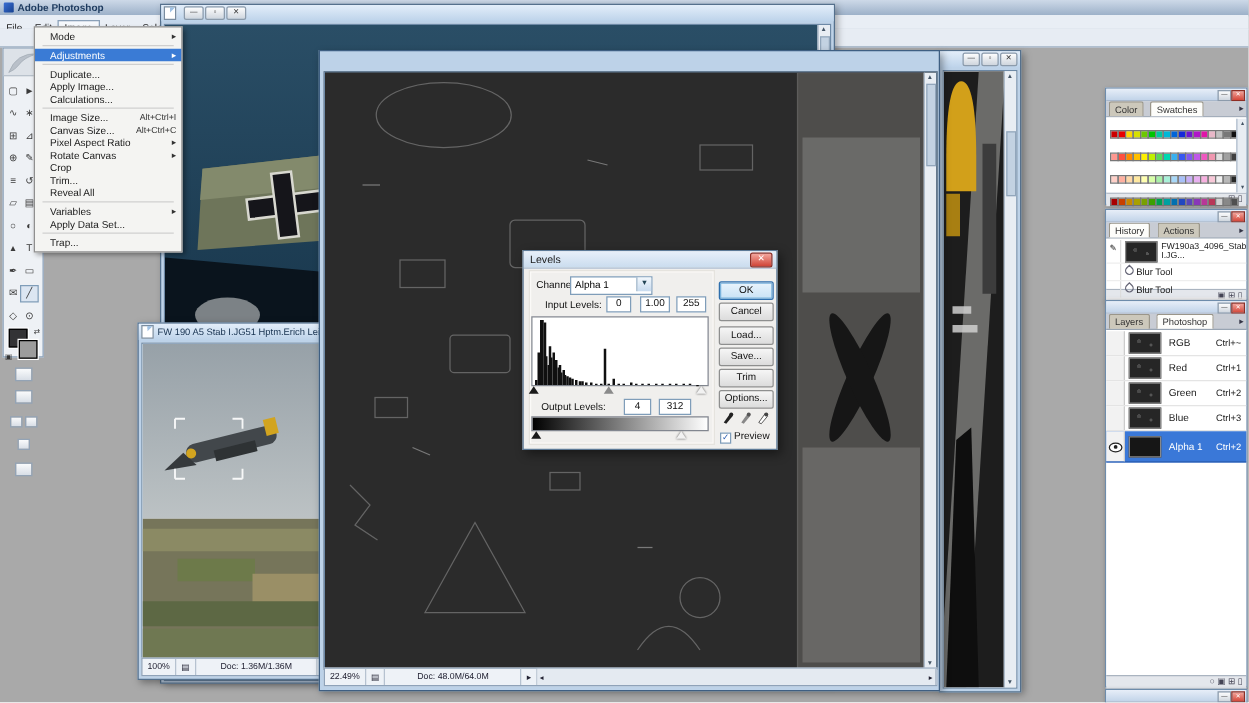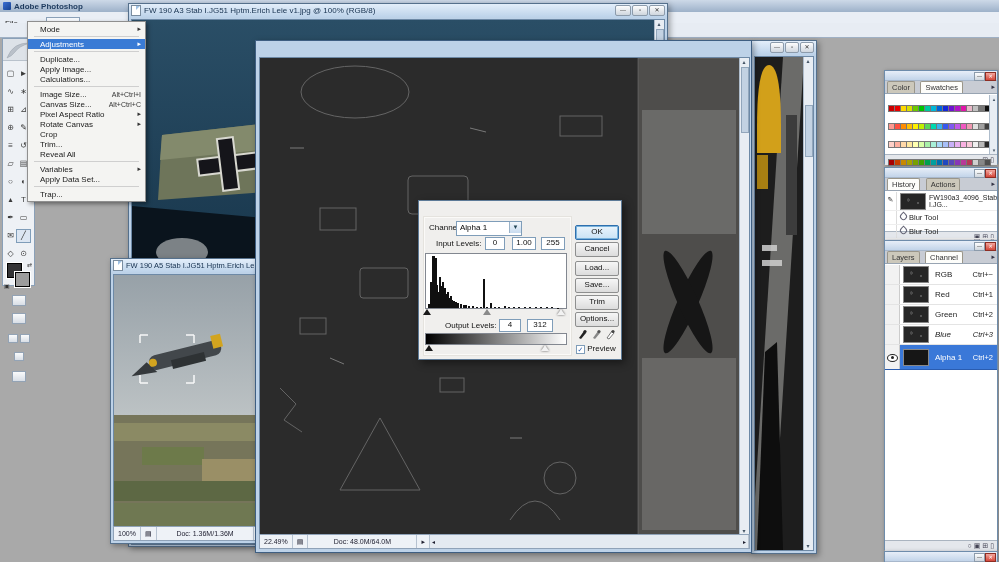--- a/index.html
+++ b/index.html
@@ -154,21 +154,20 @@
       <span class="tinybtn"></span><span class="tinybtn"></span><span class="tinybtn"></span>
     </div>
     <div class="btnrow">
       <span class="tinybtn wide"></span>
     </div>
   </div>
 
   <div class="win" style="left:128px;top:3px;width:538px;height:542px;z-index:10;">
     <div class="wtitle">
       <span class="dicon"></span>
-      <span class="ttext">FW 190 A3 Stab I.JG51 Hptm.Erich Leie v1.jpg @ 100% (RGB/8)</span>
       <span class="wbtns">
         <span class="wbtn">—</span>
         <span class="wbtn">▫</span>
         <span class="wbtn">✕</span>
       </span>
     </div>
     <div class="wcontent" style="left:2px;top:15px;width:532px;height:524px;">
       <svg width="532" height="524">
         <defs>
             <linearGradient id="sea" x1="0" y1="0" x2="0" y2="1">
@@ -315,20 +314,24 @@
       <span class="cell" style="width:100px;justify-content:center;">Doc: 48.0M/64.0M</span>
       <span class="cell">▸</span>
       <span class="cell" style="flex:1;position:relative;background:#e4eaf1;">
         <span style="position:absolute;left:2px;font-size:6px;">◂</span>
         <span style="position:absolute;right:2px;font-size:6px;">▸</span>
       </span>
     </div>
   </div>
 
   <div id="levels">
+    <div class="dtitle">
+      <span>Levels</span>
+      <span id="lv-close">✕</span>
+    </div>
     <div id="lv-frame"></div>
     <span class="lv-label" style="left:10px;top:22px;">Channel:</span>
     <div id="lv-dd">
       <span class="val">Alpha 1</span>
       <span class="arr">▼</span>
     </div>
     <span class="lv-label" style="left:17px;top:38px;">Input Levels:</span>
     <div class="lv-box" style="left:66px;top:36px;width:18px;height:11px;">0</div>
     <div class="lv-box" style="left:93px;top:36px;width:22px;height:11px;">1.00</div>
     <div class="lv-box" style="left:122px;top:36px;width:22px;height:11px;">255</div>
@@ -373,21 +376,21 @@
         <div class="bar" style="left: 103.36px; height: 0.52px;"></div>
         <div class="bar" style="left: 108.8px; height: 0.624px;"></div>
         <div class="bar" style="left: 114.24px; height: 0.52px;"></div>
         <div class="bar" style="left: 119.68px; height: 0.52px;"></div>
         <div class="bar" style="left: 125.12px; height: 0.52px;"></div>
         <div class="bar" style="left: 130.56px; height: 0.416px;"></div>
       </div>
     <span class="tri black" style="left:4px;top:108px;"></span>
     <span class="tri gray" style="left:64px;top:108px;"></span>
     <span class="tri white" style="left:138px;top:108px;"></span>
-    <span class="lv-label" style="left:26px;top:120px;">Output Levels:</span>
+    <span class="lv-label" style="left:14px;top:120px;">Output Levels:</span>
     <div class="lv-box" style="left:80px;top:118px;width:20px;height:11px;">4</div>
     <div class="lv-box" style="left:108px;top:118px;width:24px;height:11px;">312</div>
     <div id="lv-grad"></div>
     <span class="tri black" style="left:6px;top:144px;"></span>
     <span class="tri white" style="left:122px;top:144px;"></span>
     <div class="lbtn def" style="top:24px;">OK</div>
     <div class="lbtn" style="top:41px;">Cancel</div>
     <div class="lbtn" style="top:60px;">Load...</div>
     <div class="lbtn" style="top:77px;">Save...</div>
     <div class="lbtn" style="top:94px;">Trim</div>
@@ -542,21 +545,21 @@
     </div>
   </div>
 
   <div class="panel" style="top:240px;height:308px;">
     <div class="ptitle">
       <span class="pbtn" style="right:12px;">—</span>
       <span class="pbtn close" style="right:1px;">✕</span>
     </div>
     <div class="ptabs">
       <span class="ptab">Layers</span>
-      <span class="ptab active">Channel</span>
+      <span class="ptab active">Photoshop</span>
       <span class="pmenu">▸</span>
     </div>
     <div class="pbody" style="height:275px;">
       <div id="chrows">
           <div class="chrow" style="height: 19px;">
             <span class="eyebox"></span>
             <span class="thumb" style=""></span>
             <span class="cname">RGB</span>
             <span class="cshort">Ctrl+~</span>
           </div>
@@ -565,21 +568,21 @@
             <span class="thumb" style=""></span>
             <span class="cname">Red</span>
             <span class="cshort">Ctrl+1</span>
           </div>
           <div class="chrow" style="height: 19px;">
             <span class="eyebox"></span>
             <span class="thumb" style=""></span>
             <span class="cname">Green</span>
             <span class="cshort">Ctrl+2</span>
           </div>
-          <div class="chrow" style="height: 19px; font-style: italic;">
+          <div class="chrow" style="height: 19px;">
             <span class="eyebox"></span>
             <span class="thumb" style=""></span>
             <span class="cname">Blue</span>
             <span class="cshort">Ctrl+3</span>
           </div>
           <div class="chrow selected" style="height: 24px;">
             <span class="eyebox">
               <span class="eye">
                 <span class="pupil"></span>
               </span>

